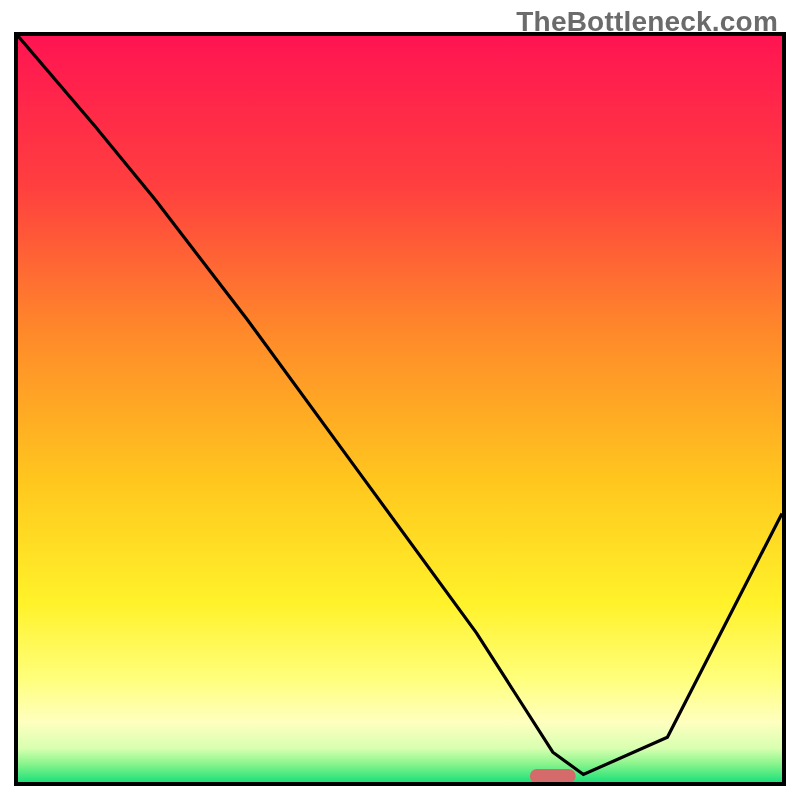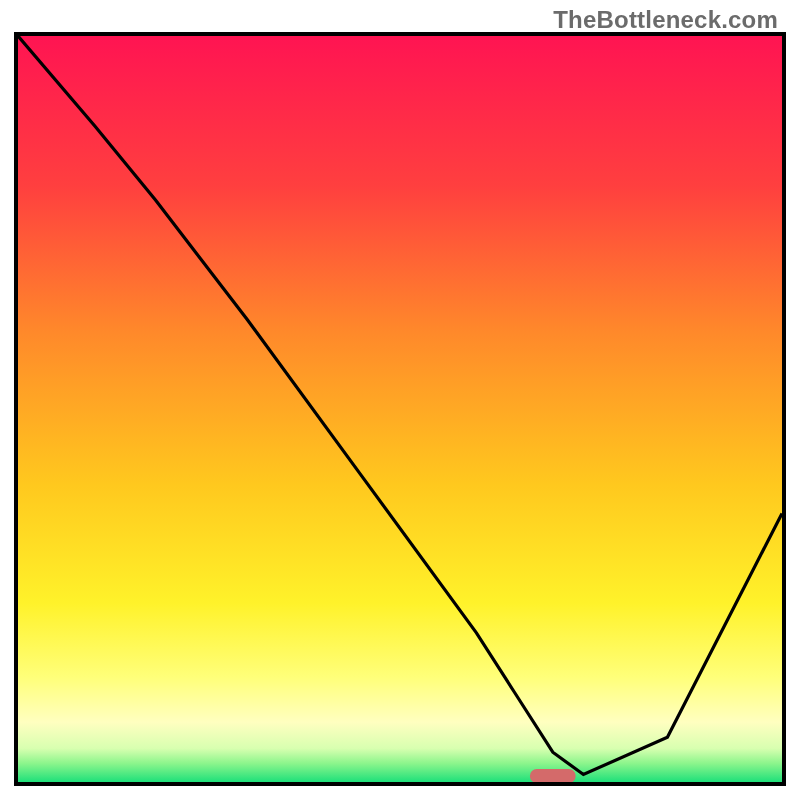--- a/index.html
+++ b/index.html
@@ -17,21 +17,21 @@
     width: 772px;
     height: 754px;
     box-sizing: border-box;
     border: 4px solid #000;
     overflow: hidden;
   }
   .watermark {
     position: absolute;
     top: 6px;
     right: 22px;
-    font-size: 24px;
+    font-size: 28px;
     font-weight: bold;
     color: #6b6b6b;
     letter-spacing: 0.2px;
   }
   svg { display: block; }
 </style>
 </head>
 <body>
 
 <div class="watermark">TheBottleneck.com</div>

